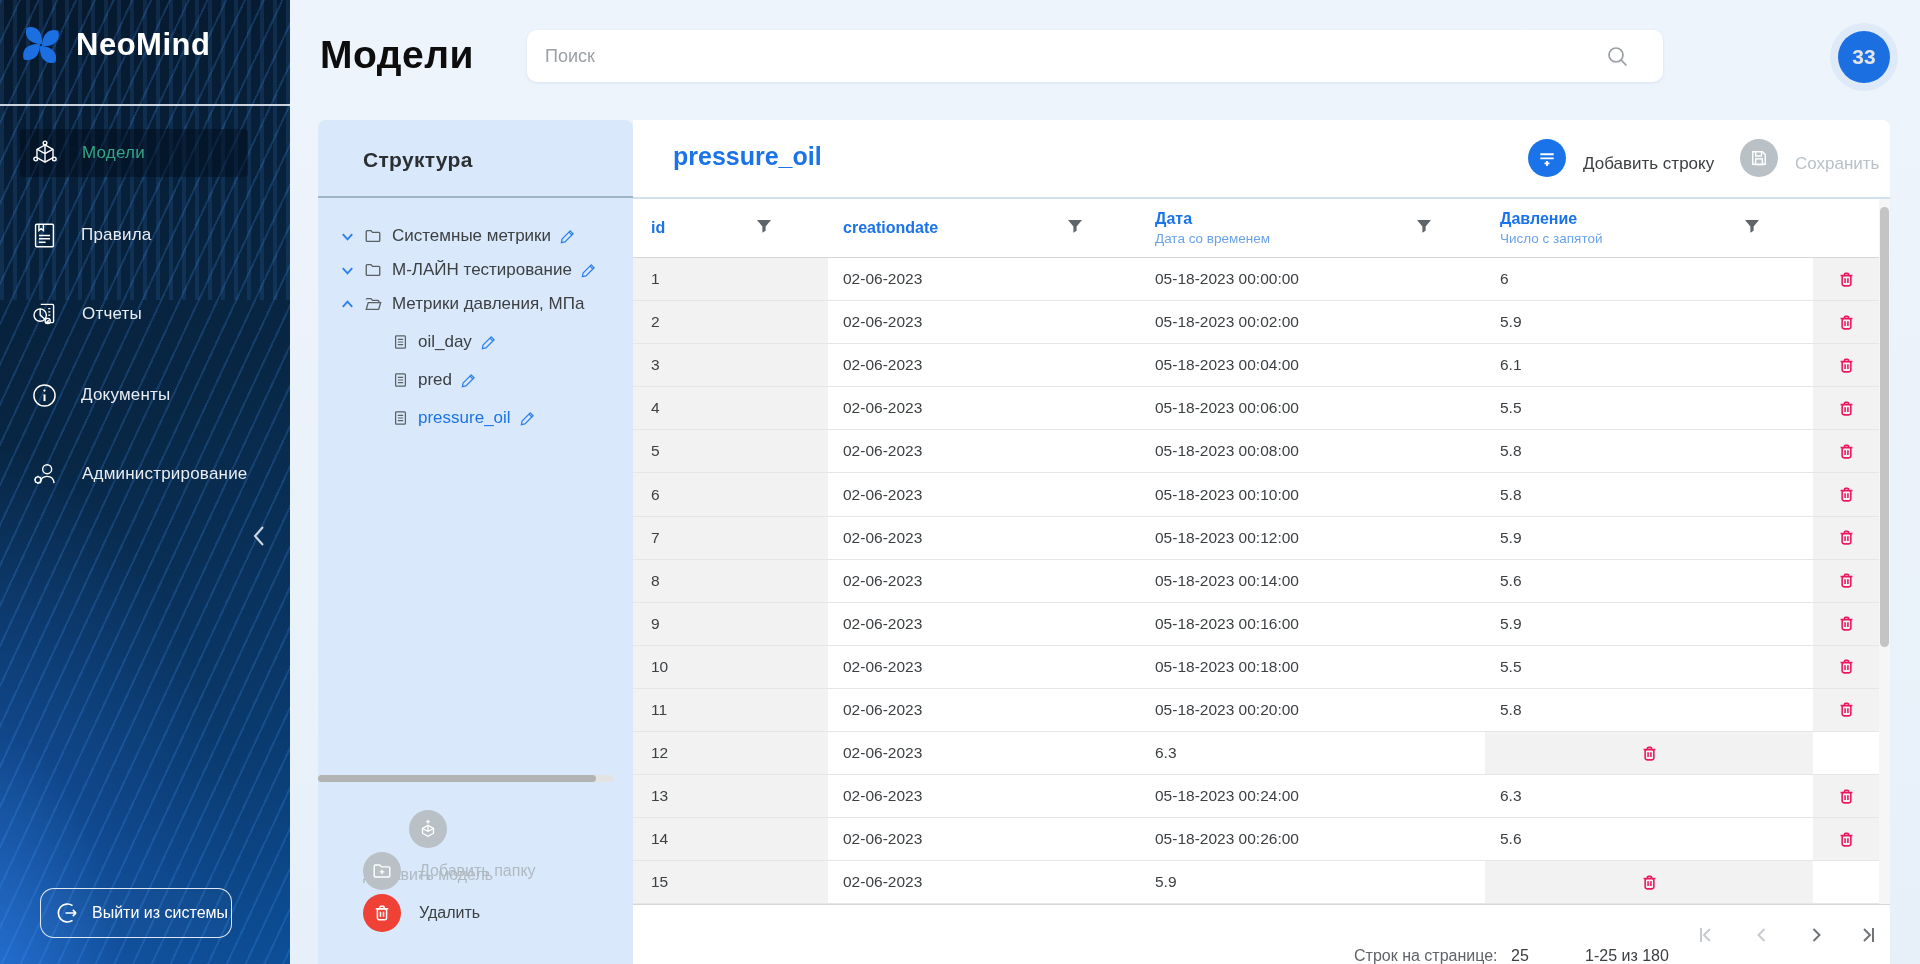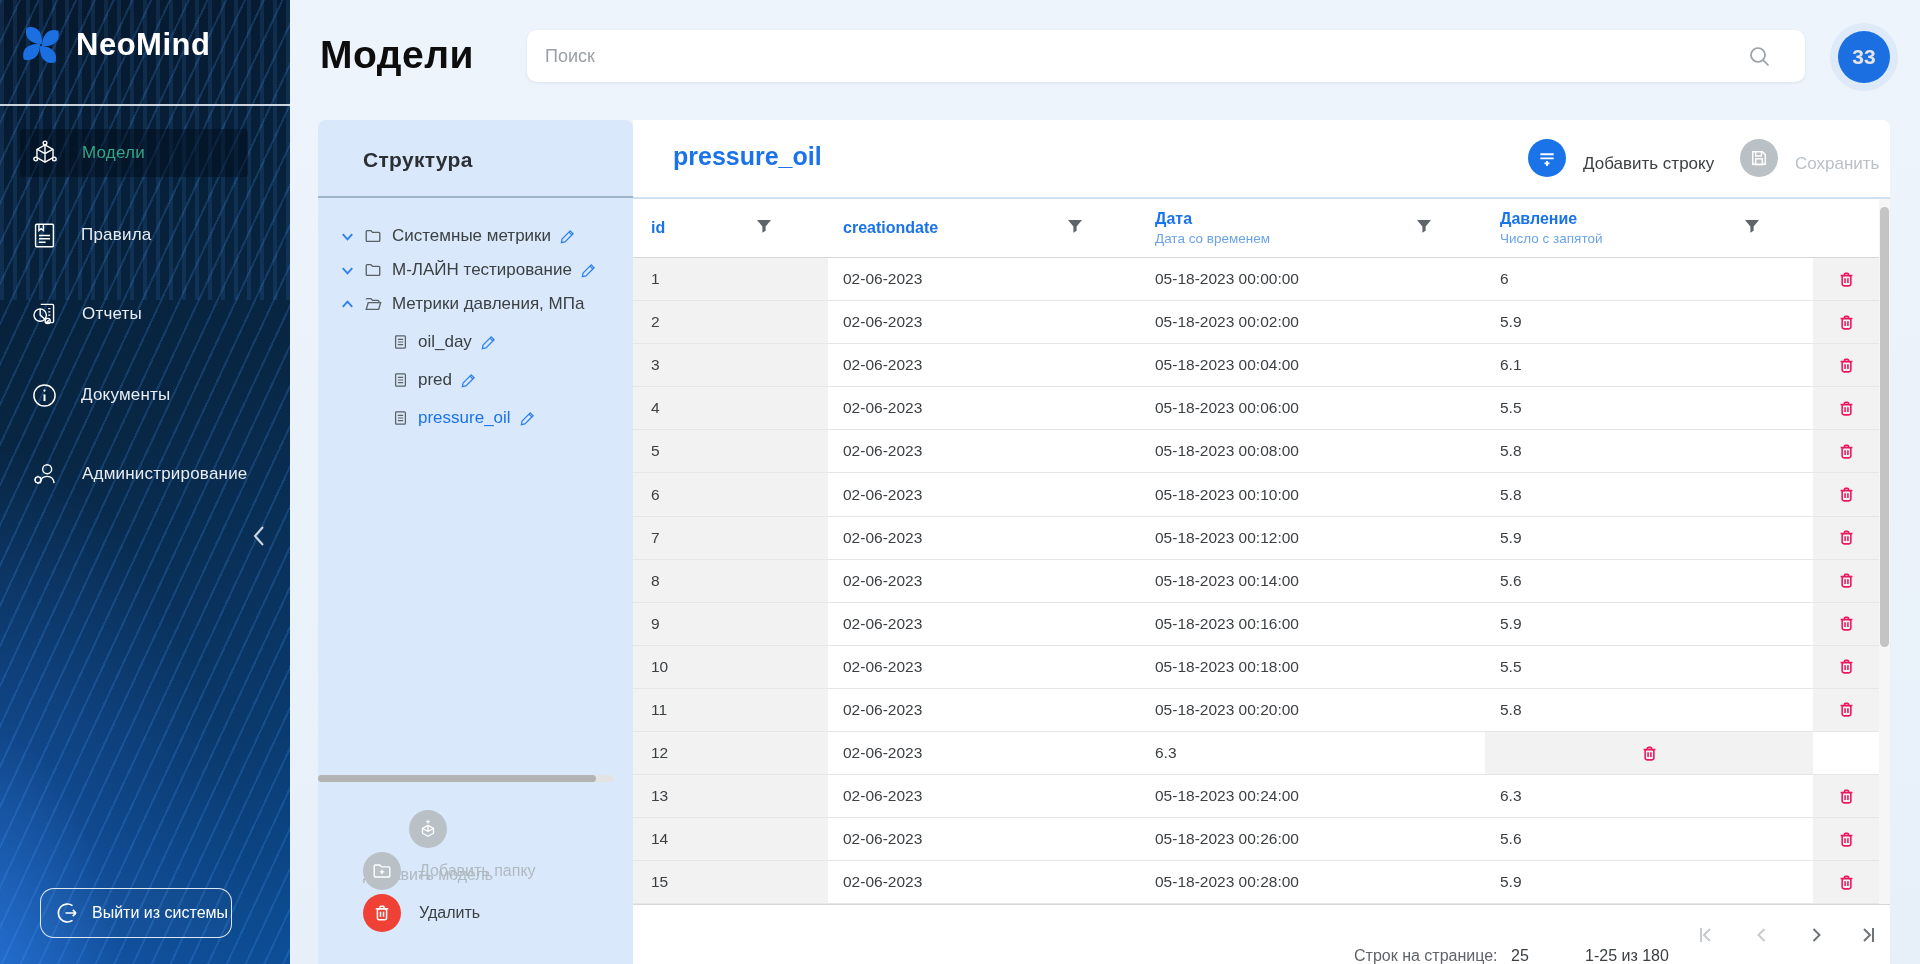--- a/index.html
+++ b/index.html
@@ -25,21 +25,21 @@
   .side-item .lbl { letter-spacing:.2px; }
   .side-item.active { left:20px; width:228px; border-radius:4px; background:rgba(2,12,24,.45); padding-left:10px; }
   .side-item.active .lbl { color:#34a585; }
   .collapse-chev { position:absolute; left:250px; top:522px; z-index:3; cursor:pointer; }
   .logout-btn { position:absolute; left:40px; top:888px; width:192px; height:50px; z-index:3;
     border:1.5px solid rgba(245,248,252,.9); border-radius:14px; display:flex; align-items:center; gap:11px;
     padding-left:14px; color:#fff; font-size:16px; cursor:pointer; background:rgba(255,255,255,.02); }
 
   
   .page-title { position:absolute; left:320px; top:33px; font-size:39px; font-weight:800; color:#0d0d0d; letter-spacing:.5px; }
-  .search-box { position:absolute; left:527px; top:30px; width:1278px; height:52px; background:#fff; border-radius:10px;
+  .search-box { position:absolute; left:527px; top:30px; width:1136px; height:52px; background:#fff; border-radius:10px;
     box-shadow:0 1px 3px rgba(120,150,190,.18); display:flex; align-items:center; }
   .search-box input { flex:1; border:none; outline:none; font-size:18px; color:#3c4043; padding:0 18px;
     font-family:inherit; background:transparent; }
   .search-box input::placeholder { color:#9aa0a6; }
   .search-ic { position:absolute; right:32px; top:14px; }
   .user-badge { position:absolute; left:1838px; top:31px; width:52px; height:52px; border-radius:50%;
     background:#1b6fe0; color:#e5e5e5; font-size:21px; font-weight:700; display:flex; align-items:center; justify-content:center;
     box-shadow:0 0 0 8px rgba(27,111,224,.07); cursor:pointer; }
 
   
@@ -606,21 +606,20 @@
               <path d="M4.5 7h15"></path>
               <path d="M9.5 7V5.2A1.2 1.2 0 0 1 10.7 4h2.6a1.2 1.2 0 0 1 1.2 1.2V7"></path>
               <rect x="6.5" y="7" width="11" height="13" rx="2.5"></rect>
               <path d="M10.2 10.5v6M13.8 10.5v6"></path>
             </svg>
           </div>
         </div>
         <div class="trow">
           <div class="tcell cid">15</div>
           <div class="tcell ccreate">02-06-2023</div>
-          <div class="tcell cdate">05-18-2023 00:28:00</div>
           <div class="tcell cpress">5.9</div>
           <div class="tcell cdel">
             <svg width="19" height="19" viewBox="0 0 24 24" fill="none" stroke="#ea1860" stroke-width="2">
               <path d="M4.5 7h15"></path>
               <path d="M9.5 7V5.2A1.2 1.2 0 0 1 10.7 4h2.6a1.2 1.2 0 0 1 1.2 1.2V7"></path>
               <rect x="6.5" y="7" width="11" height="13" rx="2.5"></rect>
               <path d="M10.2 10.5v6M13.8 10.5v6"></path>
             </svg>
           </div>
         </div>

